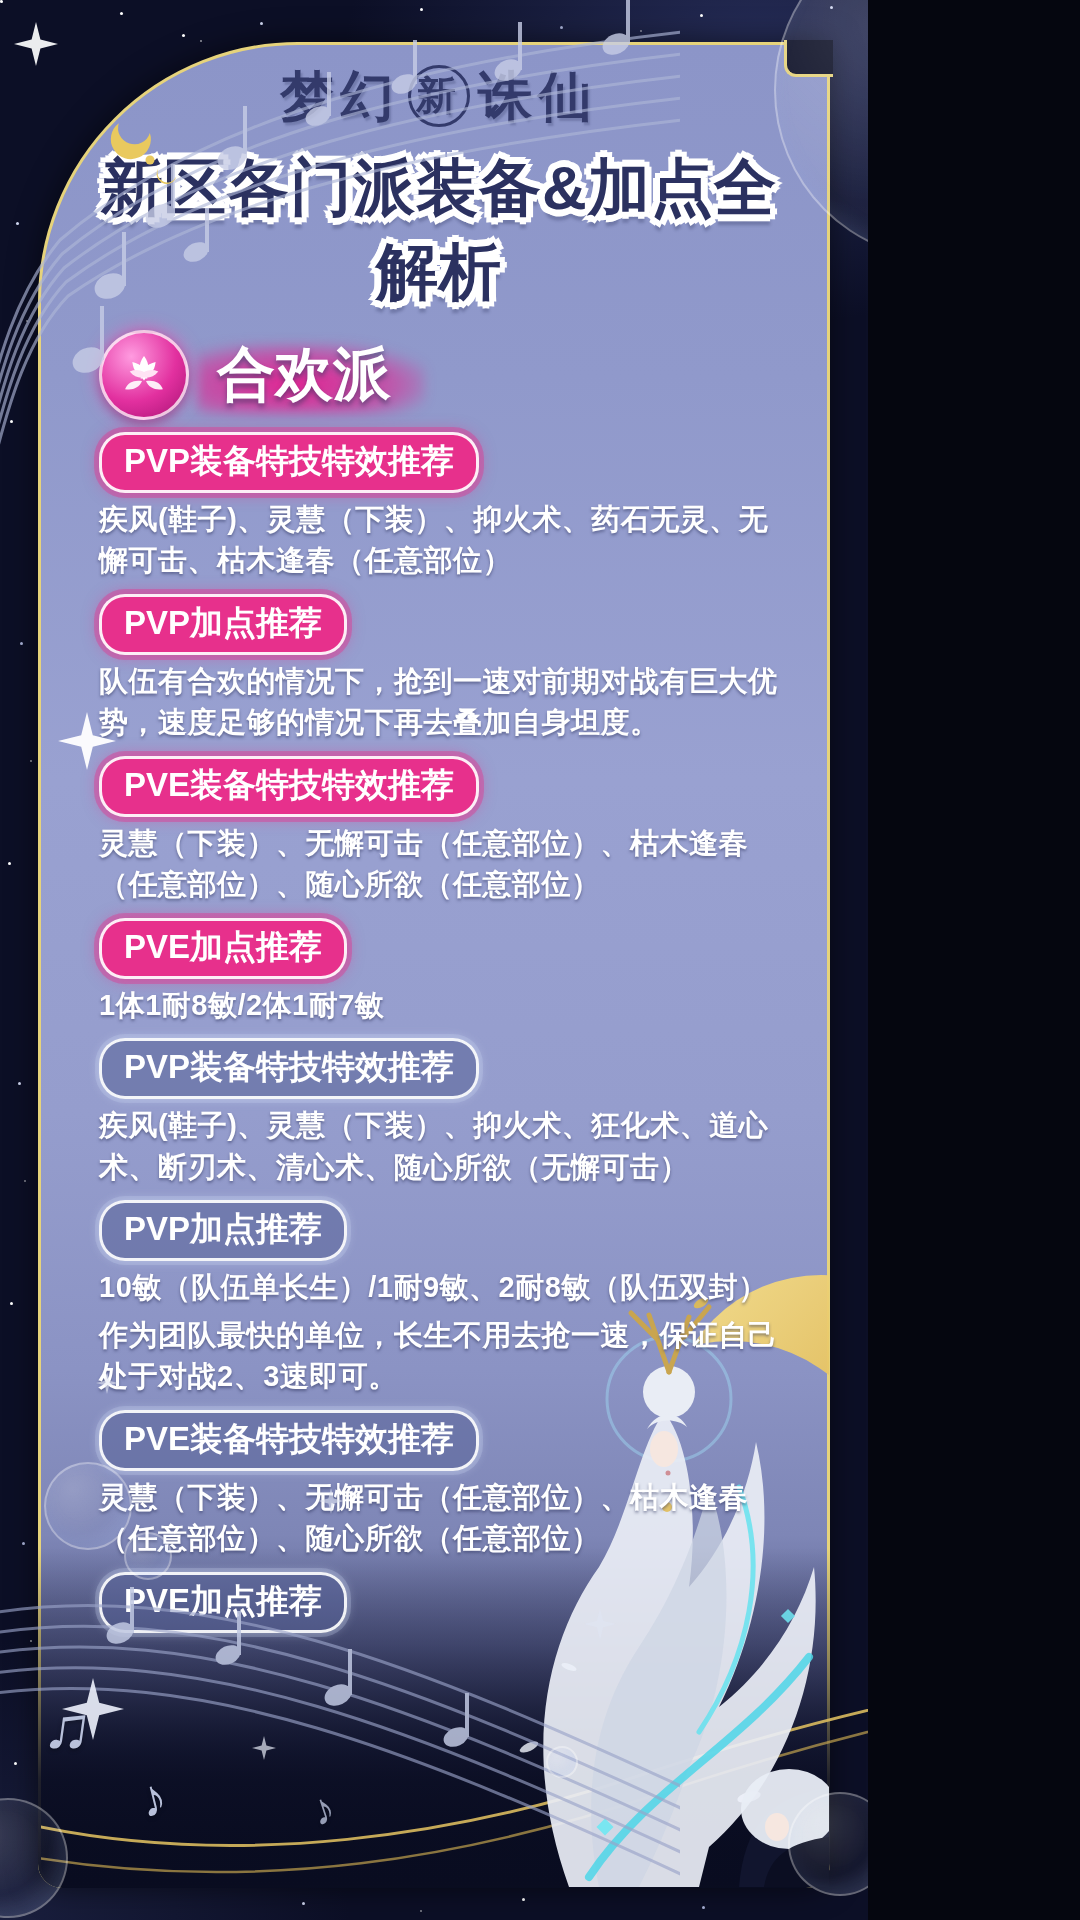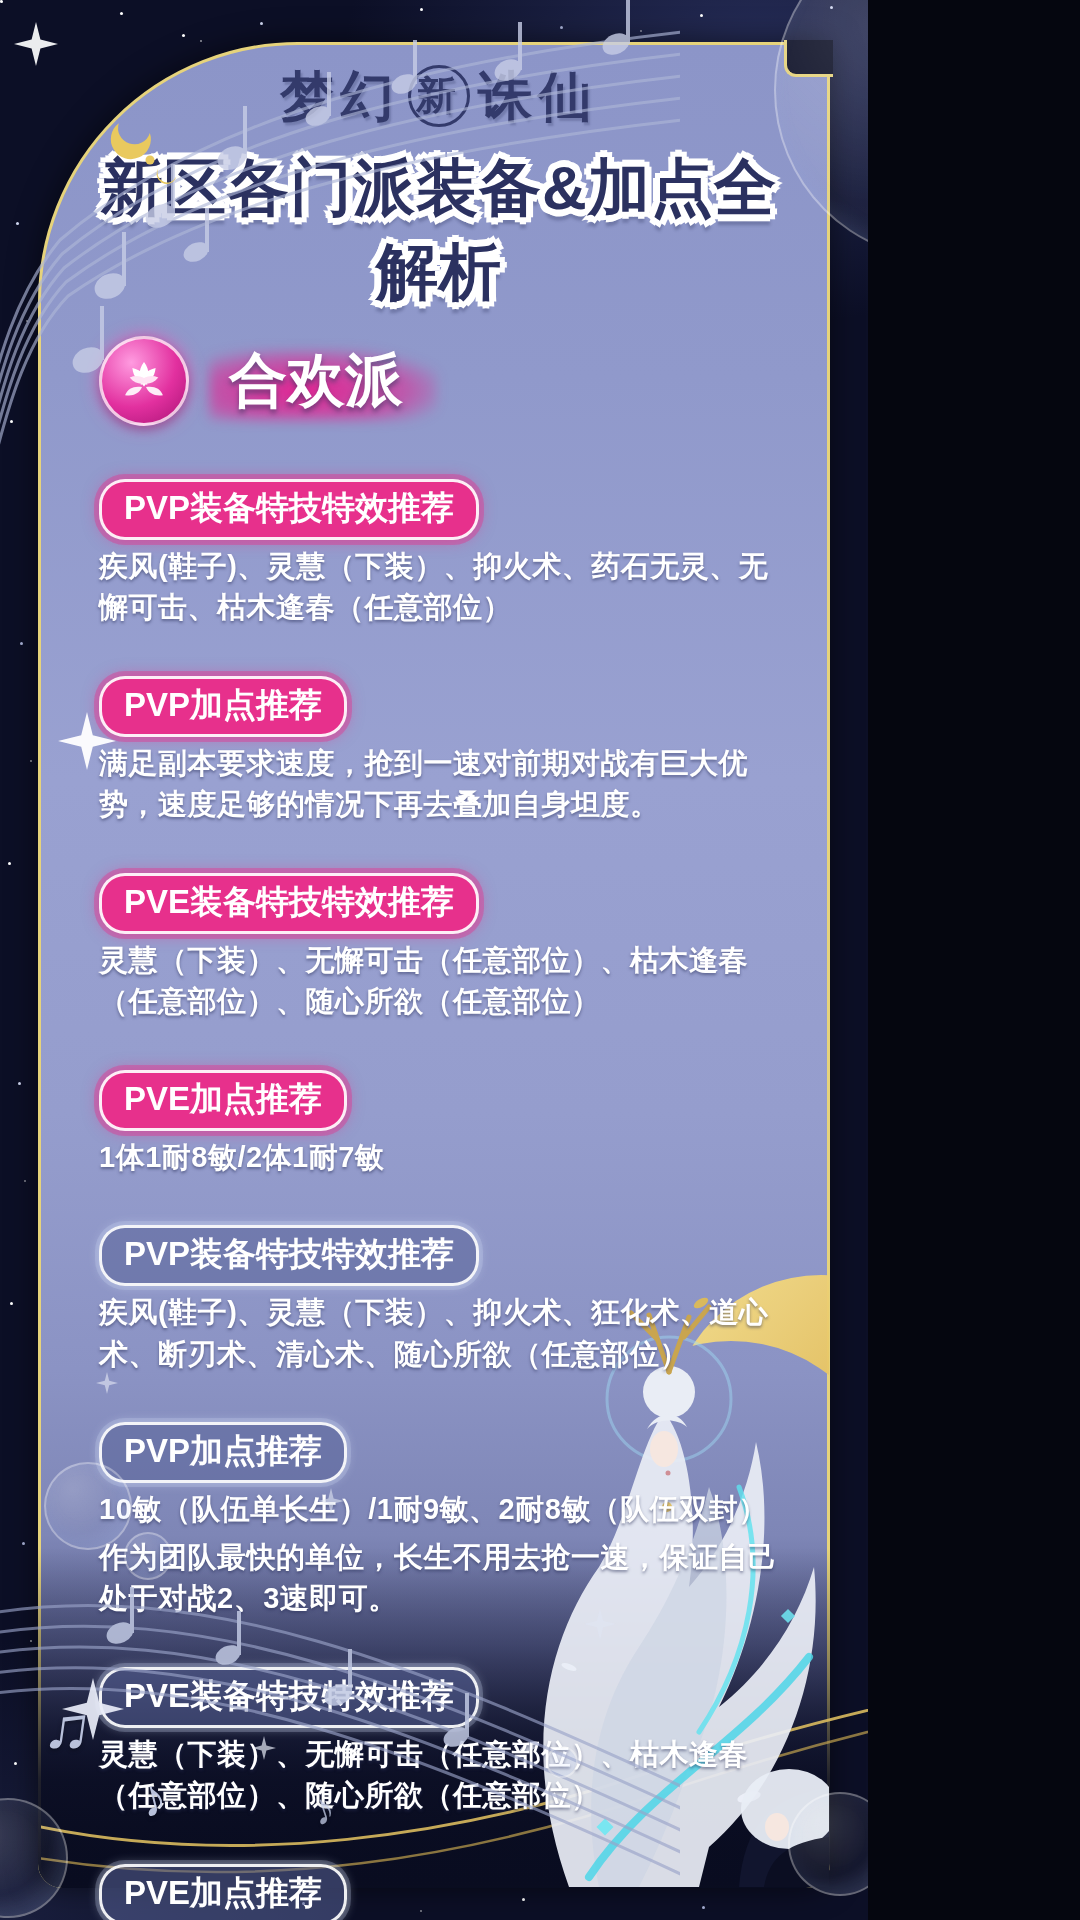--- a/index.html
+++ b/index.html
@@ -53,28 +53,28 @@
   .main-title{margin:12px 0 0;text-align:center;font-size:62px;font-weight:900;letter-spacing:1px;color:#2b3160;
     text-shadow:-5px -5px 0 #fff,5px -5px 0 #fff,-5px 5px 0 #fff,5px 5px 0 #fff,-7px 0 0 #fff,7px 0 0 #fff,
     0 -7px 0 #fff,0 7px 0 #fff,0 11px 3px rgba(36,42,84,.28);}
   .sec-head{display:flex;align-items:center;gap:28px;margin:16px 0 0;}
   .sec2 .sec-head{margin-top:22px;}
   .sec-icon{width:84px;height:84px;border-radius:50%;flex:none;display:grid;place-items:center;}
   .icon-pink{background:radial-gradient(circle at 35% 28%,#ff9be0 0%,#e2309f 55%,#a81274 100%);
     border:3px solid rgba(255,255,255,.75);box-shadow:0 0 18px rgba(240,80,180,.8),0 4px 8px rgba(40,20,60,.4);}
   .icon-frost{background:radial-gradient(circle at 35% 28%,#6a77b5 0%,#2a3263 70%,#171f45 100%);
     border:3px solid #d9e2f2;box-shadow:0 0 14px rgba(190,210,255,.6),0 4px 8px rgba(20,25,60,.5);}
-  .sec-title{margin:12px;font-size:58px;font-weight:900;color:#fff;position:relative;
+  .sec-title{margin:0;font-size:58px;font-weight:900;color:#fff;position:relative;
     text-shadow:0 4px 5px rgba(50,55,95,.55);}
   .glow-pink::before{content:"";position:absolute;left:-20px;right:-34px;top:8px;bottom:0;z-index:-1;
     background:radial-gradient(ellipse at 42% 58%,rgba(231,28,142,.95) 0%,rgba(231,28,142,.5) 55%,rgba(231,28,142,0) 80%);
     filter:blur(6px);}
   .block{margin-top:12px;}
   .badge{display:inline-block;font-size:33px;font-weight:800;color:#fff;padding:4px 22px 6px;
-    border-radius:26px;border:3px solid rgba(255,255,255,.92);margin-top:35px;}
+    border-radius:26px;border:3px solid rgba(255,255,255,.92);}
   .sec-pink .badge{background:#e7308c;
     box-shadow:0 0 0 5px rgba(231,48,140,.38),0 0 16px rgba(231,48,140,.55);}
   .sec-frost .badge{background:rgba(88,98,152,.55);
     box-shadow:0 0 0 4px rgba(200,210,240,.25),0 0 12px rgba(220,230,255,.45);}
   .line{margin:6px 0 0;font-size:29px;font-weight:700;color:#fff;line-height:1.43;letter-spacing:.5px;
     text-shadow:0 2px 3px rgba(40,46,86,.5);}
   
   .deco{position:absolute;pointer-events:none;}
   .staff-top{left:0;top:0;width:680px;height:500px;z-index:5;opacity:.8;}
   .staff-bottom{left:0;top:1555px;width:680px;height:360px;z-index:6;opacity:.85;}
@@ -177,37 +177,37 @@
           </span>
           <h2 class="sec-title glow-pink">合欢派</h2>
         </div>
 
         <div class="block">
           <div class="badge">PVP装备特技特效推荐</div>
           <p class="line">疾风(鞋子)、灵慧（下装）、抑火术、药石无灵、无懈可击、枯木逢春（任意部位）</p>
         </div>
         <div class="block">
           <div class="badge">PVP加点推荐</div>
-          <p class="line">满足副本要求速度，抢到一速对前期对战有巨大优势，速度足够的情况下再去叠加自身坦度。</p>
+          <p class="line">队伍有合欢的情况下，抢到一速对前期对战有巨大优势，速度足够的情况下再去叠加自身坦度。</p>
         </div>
         <div class="block">
           <div class="badge">PVE装备特技特效推荐</div>
           <p class="line">灵慧（下装）、无懈可击（任意部位）、枯木逢春（任意部位）、随心所欲（任意部位）</p>
         </div>
         <div class="block">
           <div class="badge">PVE加点推荐</div>
           <p class="line">1体1耐8敏/2体1耐7敏</p>
         </div>
       </section>
 
       <section class="sec2 sec-frost">
 
         <div class="block">
           <div class="badge">PVP装备特技特效推荐</div>
-          <p class="line">疾风(鞋子)、灵慧（下装）、抑火术、狂化术、道心术、断刃术、清心术、随心所欲（任意部位）</p>
+          <p class="line">疾风(鞋子)、灵慧（下装）、抑火术、狂化术、道心术、断刃术、清心术、随心所欲（无懈可击）</p>
         </div>
         <div class="block">
           <div class="badge">PVP加点推荐</div>
           <p class="line">10敏（队伍单长生）/1耐9敏、2耐8敏（队伍双封）</p>
           <p class="line">作为团队最快的单位，长生不用去抢一速，保证自己处于对战2、3速即可。</p>
         </div>
         <div class="block">
           <div class="badge">PVE装备特技特效推荐</div>
           <p class="line">灵慧（下装）、无懈可击（任意部位）、枯木逢春（任意部位）、随心所欲（任意部位）</p>
         </div>

